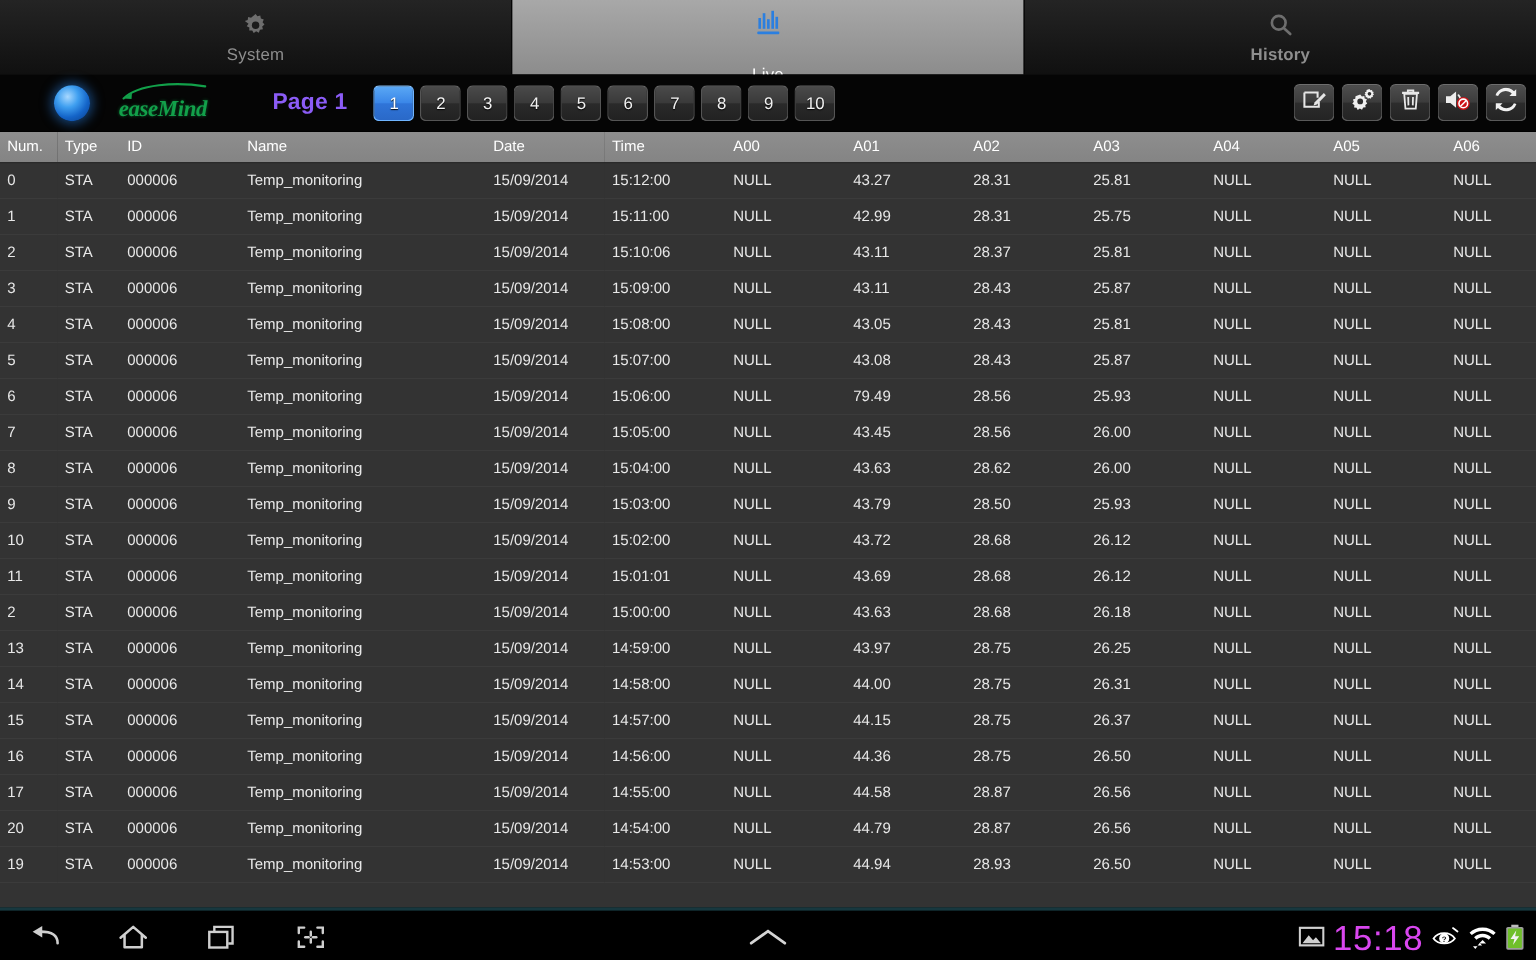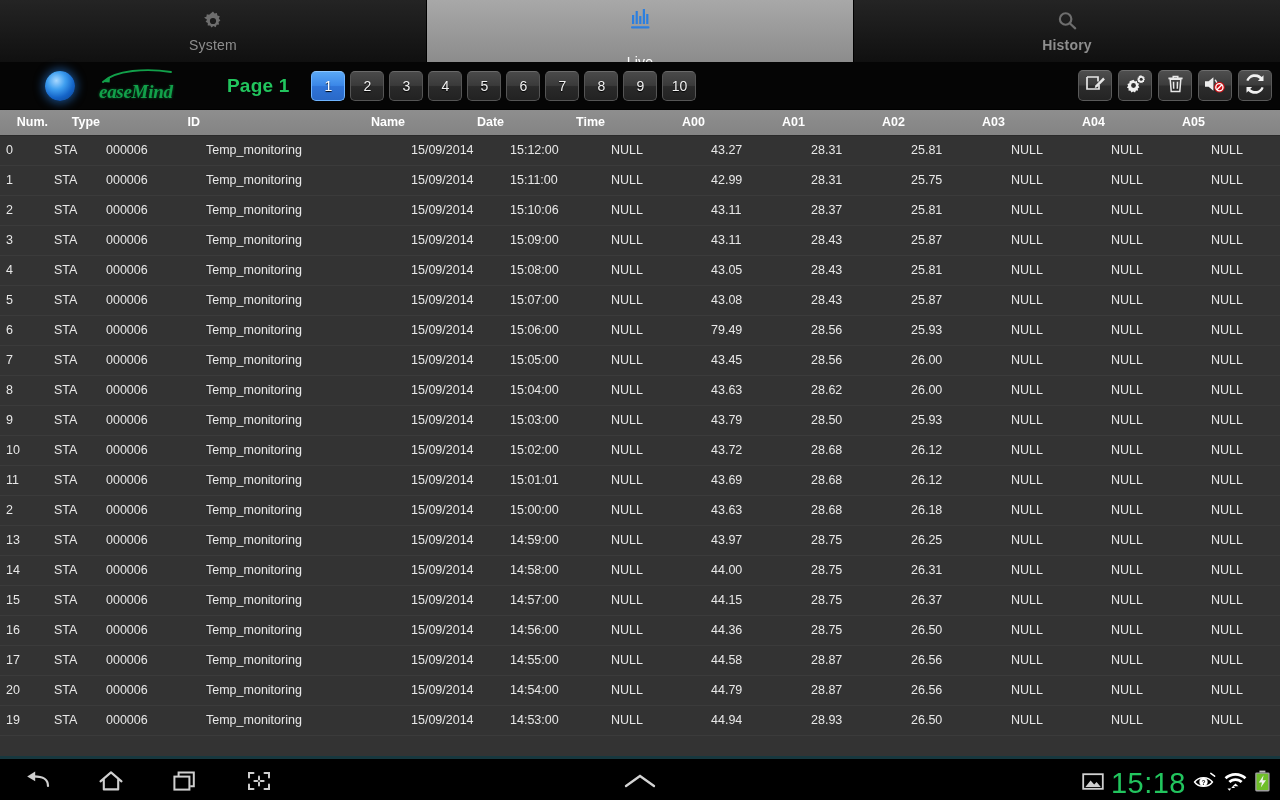--- a/index.html
+++ b/index.html
@@ -58,21 +58,21 @@
   .logo .ltext {
     position:absolute; left:0; bottom:0;
     font-family:"Liberation Serif", serif;
     font-style:italic; font-weight:bold; font-size:19px;
     color:#12a04a; letter-spacing:-.3px;
     text-shadow:0 0 3px rgba(20,200,90,.45);
     white-space:nowrap;
   }
   .logo .swoosh { position:absolute; left:2px; top:0; }
   .pagelabel {
-    margin-left:32px; color:#22c55e; font-size:19px; font-weight:bold;
+    margin-left:32px; color:#8b5cf6; font-size:19px; font-weight:bold;
     flex:0 0 auto; letter-spacing:.2px;
   }
   .pages { display:flex; margin-left:22px; gap:5px; flex:0 0 auto; }
   .pbtn {
     min-width:34px; height:30px; padding:0 8px;
     border-radius:5px;
     background:linear-gradient(180deg,#4a4a4a 0%,#3a3a3a 48%,#2a2a2a 52%,#222 100%);
     border:1px solid #555; border-top-color:#6a6a6a;
     color:#f2f2f2; font-size:14px;
     display:flex; align-items:center; justify-content:center;
@@ -90,22 +90,22 @@
     border:1px solid #5a5a5a; border-top-color:#6e6e6e;
     display:flex; align-items:center; justify-content:center;
     cursor:pointer; position:relative;
   }
 
   
   .tablewrap { width:1280px; height:646px; background:#333333; position:relative; overflow:hidden; }
   table.grid { width:1280px; border-collapse:collapse; table-layout:fixed; }
   table.grid thead th {
     background:linear-gradient(180deg,#8e8e8e 0%,#848484 100%);
-    color:#ffffff; font-size:12.5px; font-weight:bold;
-    text-align:right; height:25px; padding:0 0 0 6px;
+    color:#ffffff; font-size:12.5px; font-weight:normal;
+    text-align:left; height:25px; padding:0 0 0 6px;
     border-bottom:1px solid #2a2a2a;
     white-space:nowrap;
   }
   table.grid tbody td {
     color:#e8e8e8; font-size:12.5px; height:30px; padding:0 0 0 6px;
     background:#333333;
     border-bottom:1px solid #3b3b3b;
     white-space:nowrap;
   }
   
@@ -121,21 +121,21 @@
 
   
   .navbar {
     width:1280px; height:48px; background:#000000;
     display:flex; align-items:center; position:relative;
   }
   .nbtn { width:74px; height:48px; display:flex; align-items:center; justify-content:center; cursor:pointer; }
   .nav-center { position:absolute; left:0; right:0; display:flex; justify-content:center; pointer-events:none; }
   .chev { cursor:pointer; pointer-events:auto; }
   .status { margin-left:auto; display:flex; align-items:center; gap:7px; padding-right:9px; }
-  .clock { color:#22c55e; font-size:29px; font-weight:normal; letter-spacing:.5px; line-height:1;text-align:center; }
+  .clock { color:#d946ef; font-size:29px; font-weight:normal; letter-spacing:.5px; line-height:1;text-align:center; }
 </style>
 </head>
 <body>
 
 <div id="app">
 
   <div class="tabbar">
 
     <div class="tab">
       <span class="ticon">

